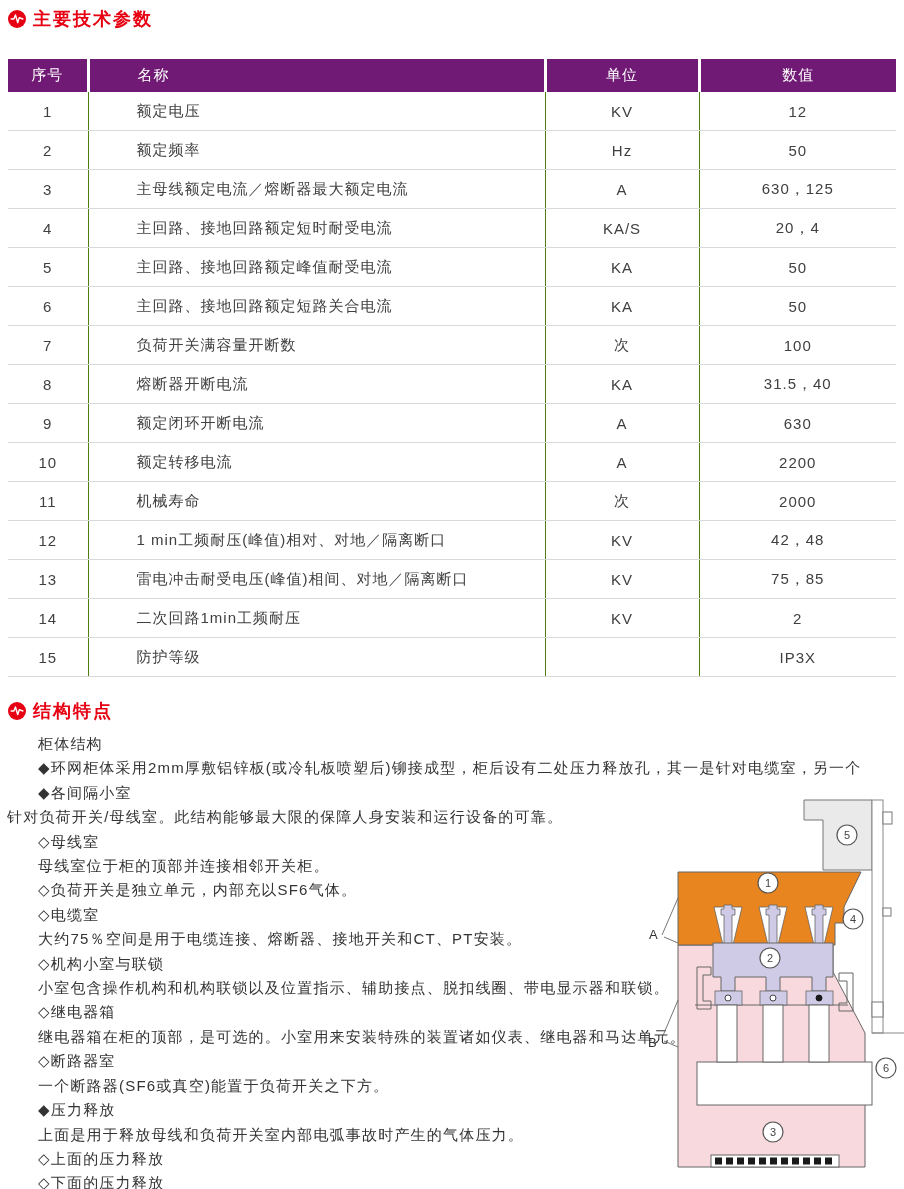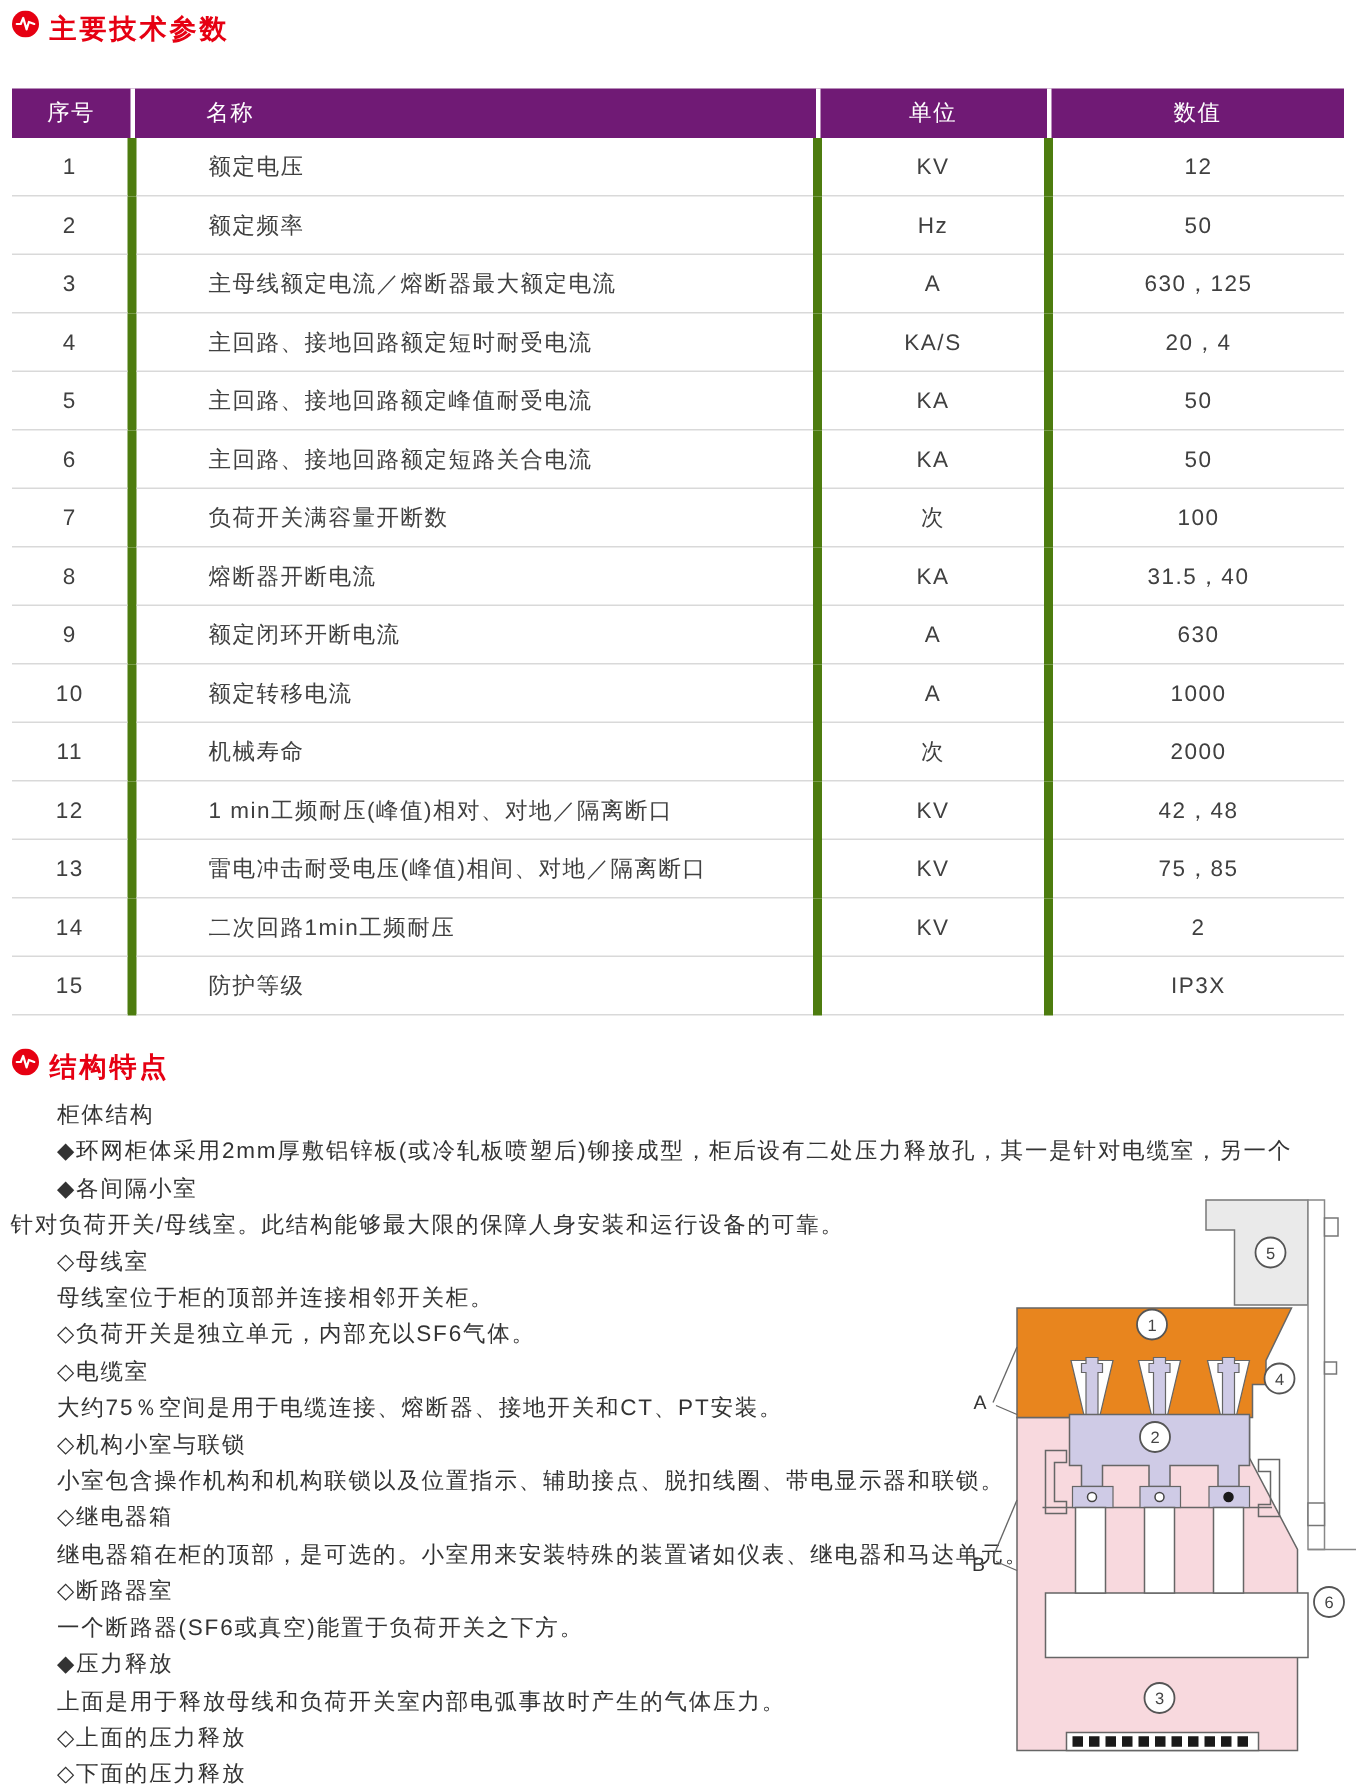--- a/index.html
+++ b/index.html
@@ -2,35 +2,35 @@
 <html><head>
 <meta charset="utf-8">
 <style>
   html,body{margin:0;padding:0;}
   body{
     width:904px;height:1189px;position:relative;background:#fff;
     font-family:"Liberation Sans","DejaVu Sans",sans-serif;
     color:#404040;overflow:hidden;
   }
   
-  .section-title{display:flex;align-items:flex-start;gap:7px;margin-left:8px;}
+  .section-title{display:flex;align-items:center;gap:7px;margin-left:8px;}
   .section-title .t{font-size:18px;font-weight:bold;color:#E60012;letter-spacing:2px;}
   .title-1{padding-top:7px;}
   .title-2{margin-top:22px;}
   .pulse{width:18px;height:18px;flex:0 0 18px;}
   
   table.params{border-collapse:collapse;table-layout:fixed;width:888px;margin:28px 0 0 8px;}
   table.params th{
     background:#701a75;color:#fff;font-weight:normal;font-size:15px;
     height:31px;letter-spacing:1px;border-left:3px solid #fff;
   }
   table.params th:first-child{border-left:none;}
   table.params td{
     font-size:15px;height:36px;text-align:center;letter-spacing:1px;
-    border-bottom:1px solid #D9D9D9;border-left:6px solid #4d7c0f;
+    border-bottom:1px solid #D9D9D9;border-left:1px solid #4d7c0f;
     color:#404040;
   }
   table.params td:first-child{border-left:none;}
   table.params th.c-name,table.params td.c-name{text-align:left;padding-left:48px;}
   
   .struct-text{margin-top:9px;}
   .text-line{
     font-size:15px;line-height:24.4px;letter-spacing:1.2px;color:#333;
     padding-left:38px;white-space:nowrap;
   }
@@ -119,21 +119,21 @@
     <tr>
         <td>9</td>
         <td class="c-name">额定闭环开断电流</td>
         <td>A</td>
         <td>630</td>
       </tr>
     <tr>
         <td>10</td>
         <td class="c-name">额定转移电流</td>
         <td>A</td>
-        <td>1000</td>
+        <td>2200</td>
       </tr>
     <tr>
         <td>11</td>
         <td class="c-name">机械寿命</td>
         <td>次</td>
         <td>2000</td>
       </tr>
     <tr>
         <td>12</td>
         <td class="c-name">1 min工频耐压(峰值)相对、对地／隔离断口</td>

